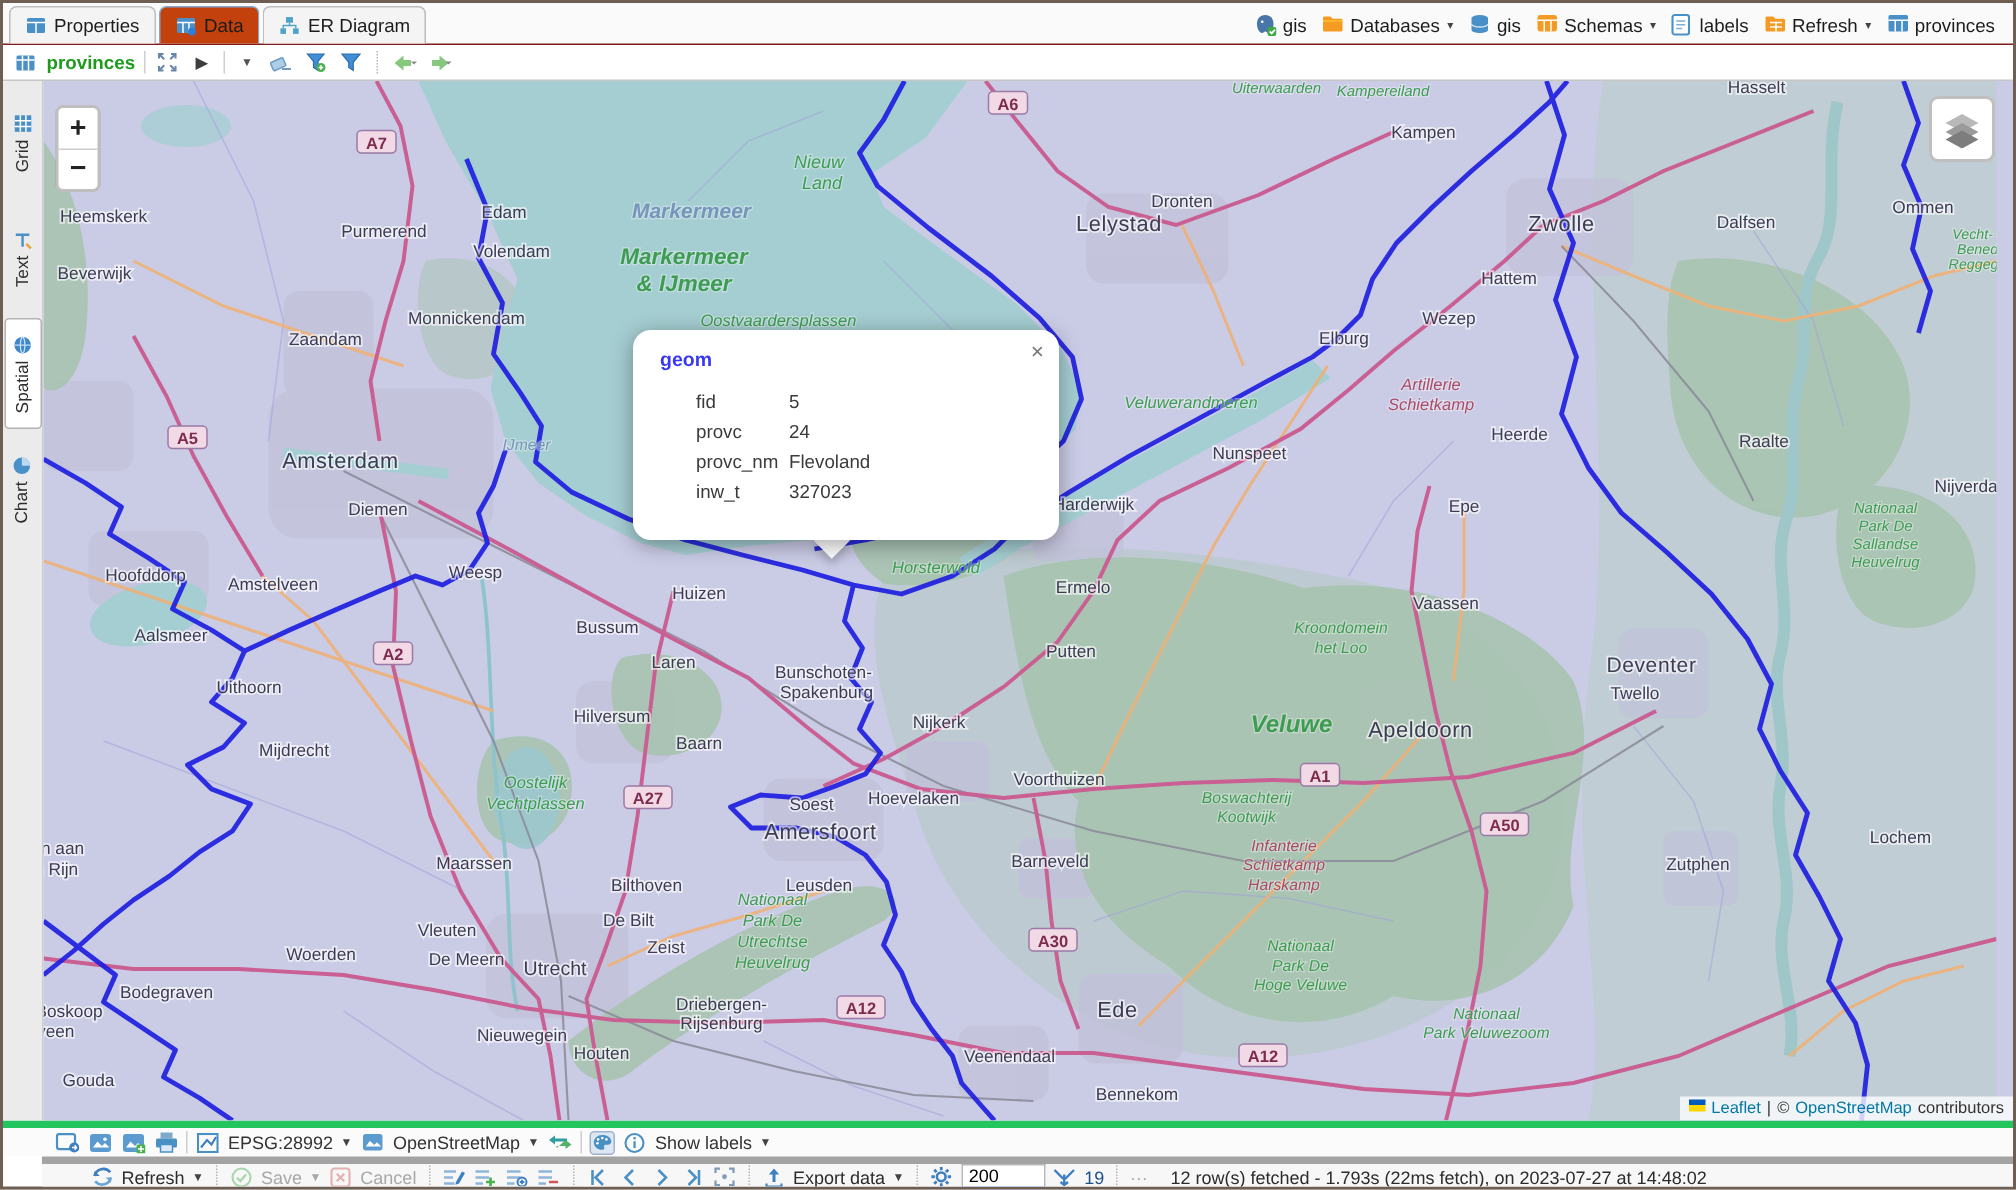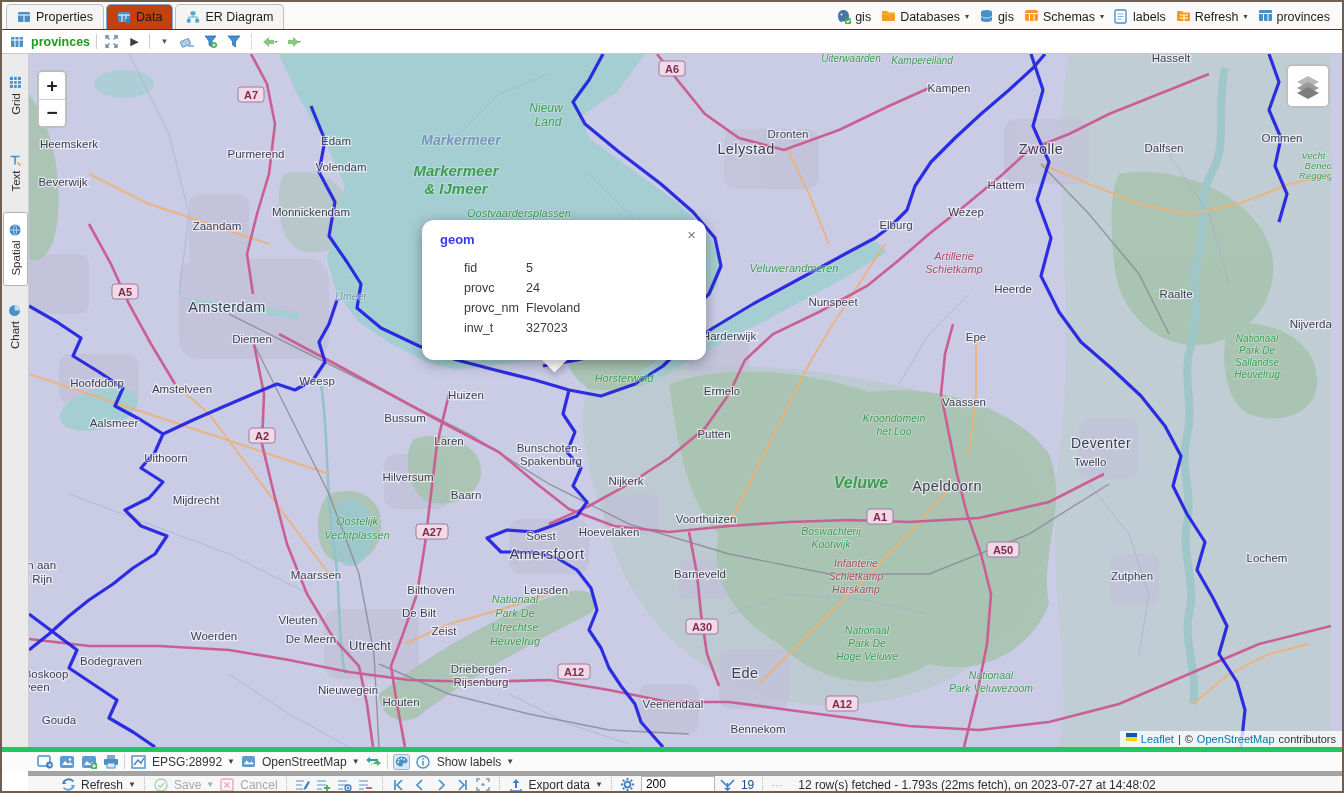--- a/index.html
+++ b/index.html
@@ -61,21 +61,21 @@
   #popup-close{position:absolute;right:10px;top:6px;color:#7a7a7a;font-size:15px;cursor:pointer;}
   #popup-rows{margin-top:14px;display:grid;grid-template-columns:62px auto;row-gap:6px;font-size:12.5px;color:#3b3b3b;margin-left:24px;}
   
   #maptools{height:24px;background:#fbfbfb;border-top:5px solid #22c55e;display:flex;align-items:center;gap:5px;padding-left:34px;font-size:12px;color:#333;}
   .mt-ic{display:inline-flex;width:17px;height:16px;align-items:center;justify-content:center;cursor:default;}
   .pressed{background:#dde7f3;border:1px solid #9fb4cc;border-radius:3px;padding:1px;}
   .ddcaret{font-size:8px;color:#444;}
   
   #statusbar{height:22px;background:#f7f7f7;border-top:5px solid #a3a3a3;display:flex;align-items:center;gap:5px;padding-left:32px;font-size:12px;color:#2c2c2c;margin-left:26px;}
   .gray{color:#a8a8a8;}
-  #fetch-input{width:74px;height:17px;border:1px solid #b9b9b9;border-bottom:2px solid #3a76c4;font-size:12px;padding:0 4px;font-family:"Liberation Sans",sans-serif;}
+  #fetch-input{width:56px;height:17px;border:1px solid #b9b9b9;border-bottom:2px solid #3a76c4;font-size:12px;padding:0 4px;font-family:"Liberation Sans",sans-serif;}
   #status-msg{margin-left:10px;}
   .sb-ic{display:inline-flex;width:16px;height:16px;align-items:center;justify-content:center;}
 </style>
 </head>
 <body>
 
 <div id="app">
 
   <div id="tabbar">
     <div id="tabs-holder" style="display: flex;">

